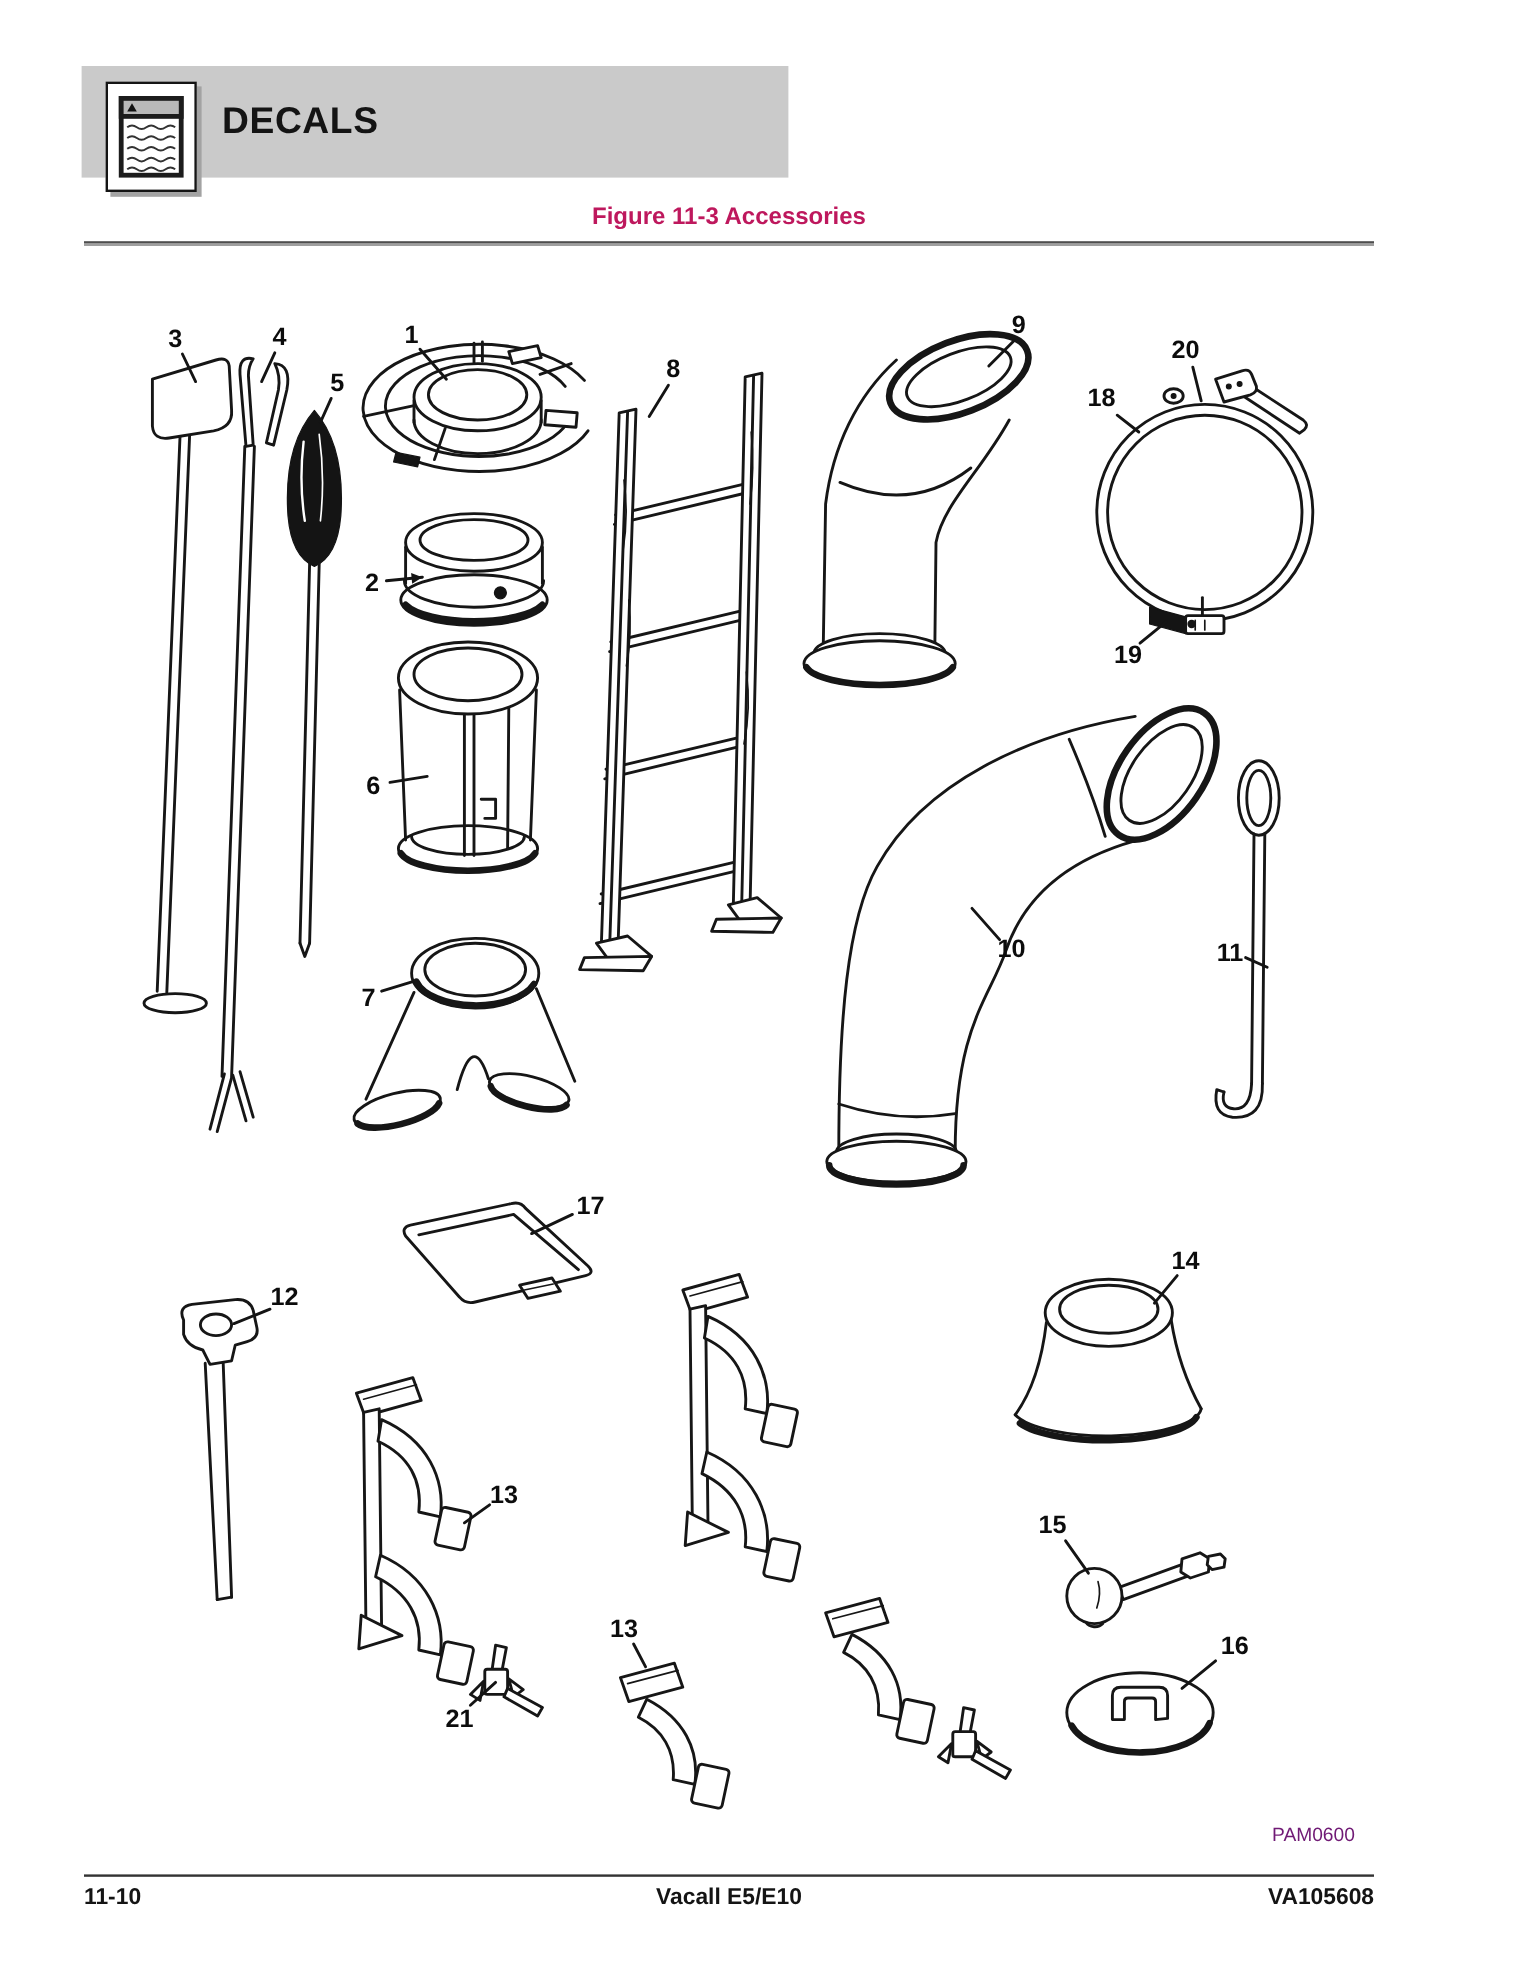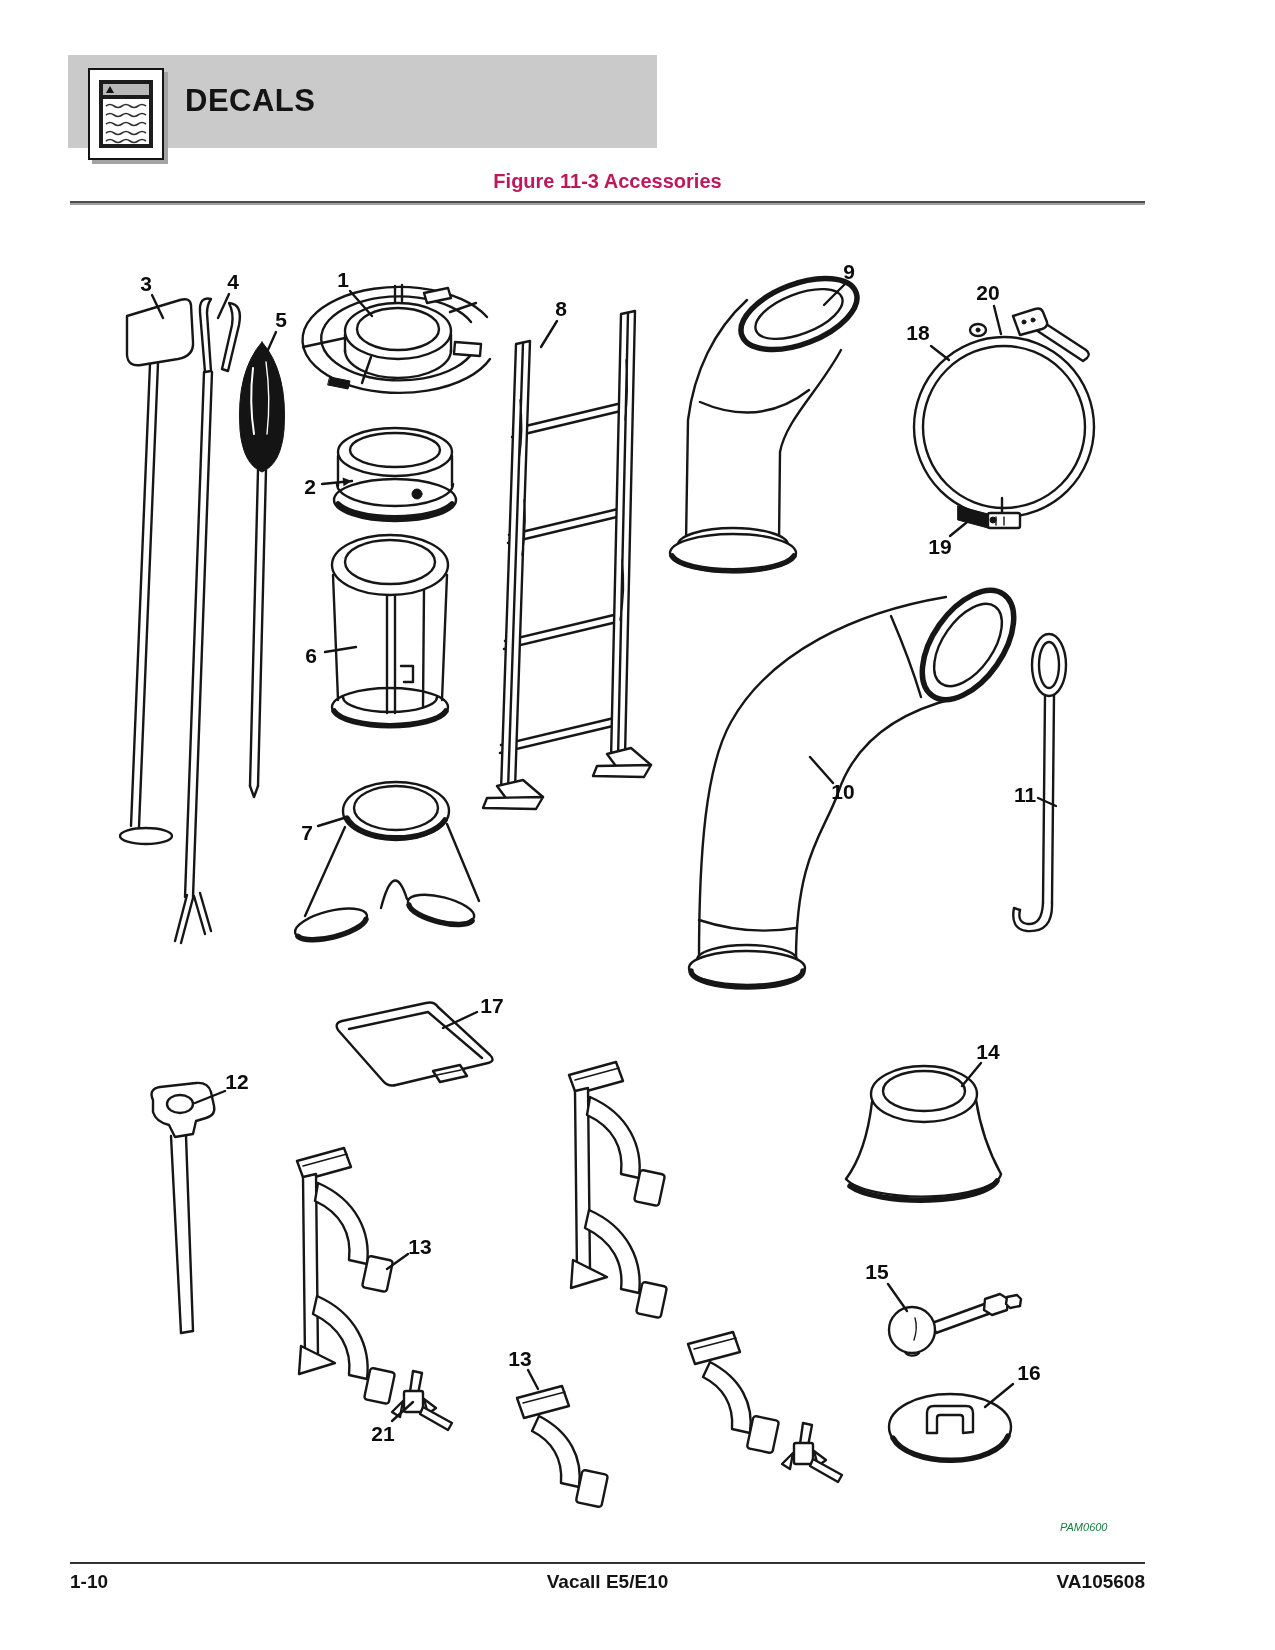--- a/index.html
+++ b/index.html
@@ -15,21 +15,21 @@
                 letter-spacing:0.5px;color:#141414;}
 
   
   .fig-caption{position:absolute;left:70px;top:170px;width:1075px;text-align:center;
                font-size:20px;font-weight:bold;color:#be185d;}
   .title-rule{position:absolute;left:70px;top:201px;width:1075px;height:4px;}
   .title-rule .t{height:2px;background:#4e4e4e;}
   .title-rule .b{height:2px;background:#9f9f9f;}
 
   
-  .art-code{position:absolute;left:1060px;top:1521px;font-size:11px;color:#15803d;font-style:italic;}
+  .art-code{position:absolute;left:1060px;top:1521px;font-size:16px;color:#701a75;}
 
   
   .footer-rule{position:absolute;left:70px;top:1562px;width:1075px;height:2px;background:#333;}
   .footer{position:absolute;left:70px;top:1571px;width:1075px;display:flex;
           justify-content:space-between;align-items:baseline;font-size:19px;font-weight:bold;color:#141414;}
   .footer .center{position:absolute;left:0;width:100%;text-align:center;}
 
   
   #diagram{position:absolute;left:0;top:0;width:1275px;height:1650px;}
   #diagram path,#diagram ellipse,#diagram circle,#diagram rect,#diagram line{
@@ -361,18 +361,18 @@
         <text x="988" y="292">20</text>
         <line x1="392" y1="1421" x2="413" y2="1402"></line>
         <text x="383" y="1433">21</text>
       </g>
   </svg>
 
   <div class="art-code">PAM0600</div>
 
   <div class="footer-rule"></div>
   <div class="footer">
-    <span>1-10</span>
+    <span>11-10</span>
     <span class="center">Vacall E5/E10</span>
     <span>VA105608</span>
   </div>
 
 </div>
 
 </body></html>

